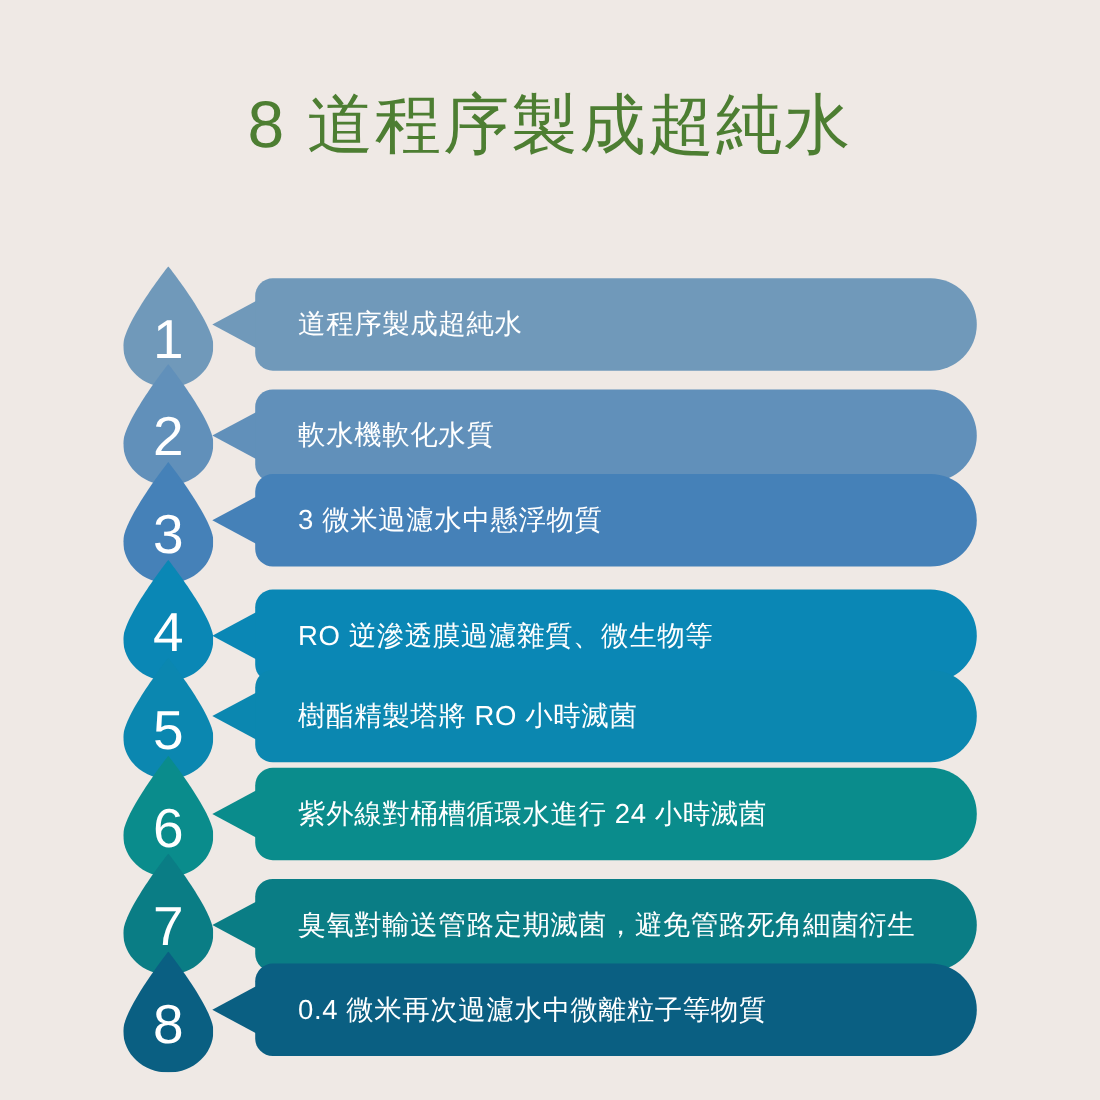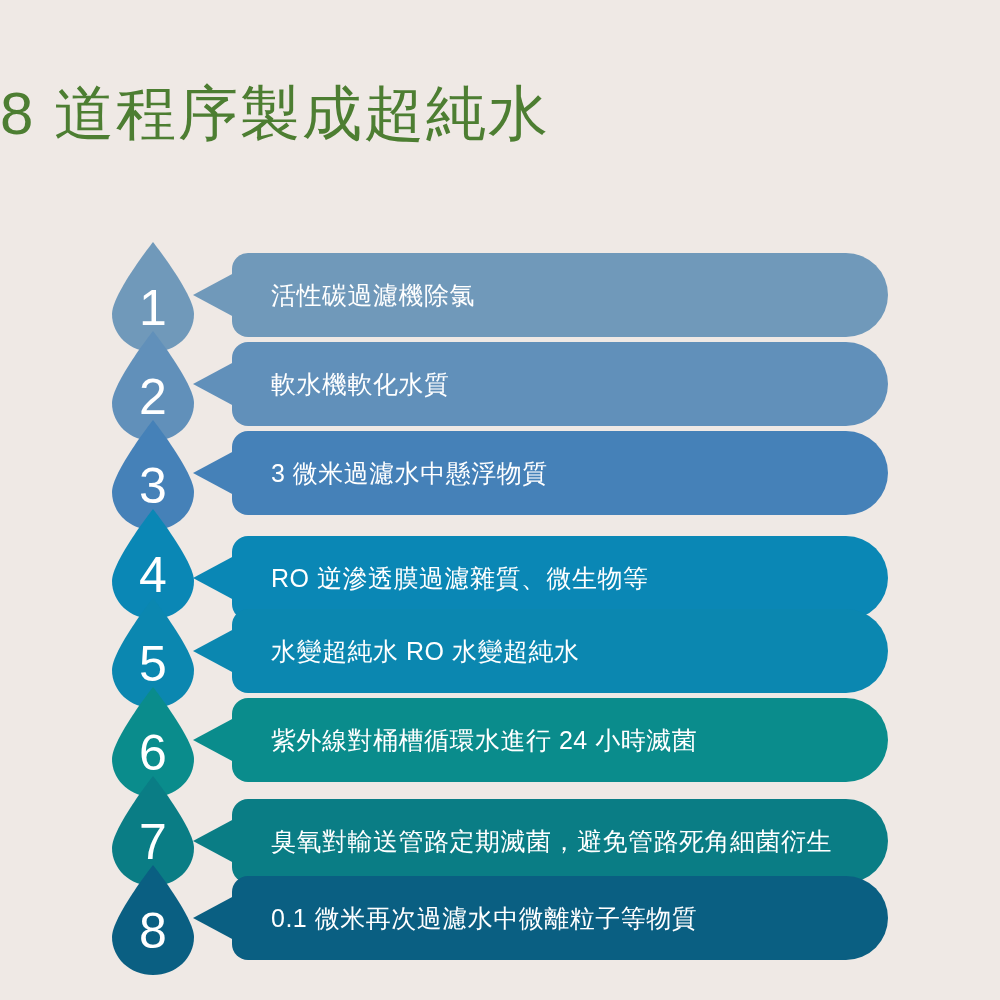--- a/index.html
+++ b/index.html
@@ -21,20 +21,21 @@
     width: 1000px;
     height: 1000px;
   }
 
   
   .title {
     position: absolute;
     left: 0;
     top: 78px;
     width: 1000px;
+    text-align: center;
     font-size: 60px;
     line-height: 72px;
     letter-spacing: 2px;
     color: #4d7e32;
     font-weight: 400;
     white-space: nowrap;
     user-select: none;
   }
 
   
@@ -138,29 +139,29 @@
 
   <div class="steps" id="steps-container">
       <div class="step" style="top: 242px; z-index: 10;">
         <div class="droplet" style="color: rgb(112, 153, 186);">
           <div class="drop-shape"></div>
           <div class="drop-num">1</div>
         </div>
         <div class="bubble" style="color: rgb(112, 153, 186);">
           <div class="arrow"></div>
           <div class="bar"></div>
-          <div class="bubble-text">活性碳過濾機除氯</div>
+          <div class="bubble-text">道程序製成超純水</div>
         </div>
       </div>
       <div class="step" style="top: 331px; z-index: 11;">
         <div class="droplet" style="color: rgb(97, 144, 186);">
           <div class="drop-shape"></div>
           <div class="drop-num">2</div>
         </div>
-        <div class="bubble" style="color: rgb(97, 144, 186);">
+        <div class="bubble" style="color: rgb(97, 144, 186); margin-top: 12px;">
           <div class="arrow"></div>
           <div class="bar"></div>
           <div class="bubble-text">軟水機軟化水質</div>
         </div>
       </div>
       <div class="step" style="top: 420px; z-index: 12;">
         <div class="droplet" style="color: rgb(69, 129, 184);">
           <div class="drop-shape"></div>
           <div class="drop-num">3</div>
         </div>
@@ -182,21 +183,21 @@
         </div>
       </div>
       <div class="step" style="top: 598px; z-index: 14;">
         <div class="droplet" style="color: rgb(11, 135, 176);">
           <div class="drop-shape"></div>
           <div class="drop-num">5</div>
         </div>
         <div class="bubble" style="color: rgb(11, 135, 176);">
           <div class="arrow"></div>
           <div class="bar"></div>
-          <div class="bubble-text">水變超純水 RO 水變超純水</div>
+          <div class="bubble-text">樹酯精製塔將 RO 小時滅菌</div>
         </div>
       </div>
       <div class="step" style="top: 687px; z-index: 15;">
         <div class="droplet" style="color: rgb(10, 140, 140);">
           <div class="drop-shape"></div>
           <div class="drop-num">6</div>
         </div>
         <div class="bubble" style="color: rgb(10, 140, 140); text-decoration: underline;">
           <div class="arrow"></div>
           <div class="bar"></div>
@@ -215,18 +216,18 @@
         </div>
       </div>
       <div class="step" style="top: 865px; z-index: 17;">
         <div class="droplet" style="color: rgb(10, 95, 130);">
           <div class="drop-shape"></div>
           <div class="drop-num">8</div>
         </div>
         <div class="bubble" style="color: rgb(10, 95, 130);">
           <div class="arrow"></div>
           <div class="bar"></div>
-          <div class="bubble-text">0.1 微米再次過濾水中微離粒子等物質</div>
+          <div class="bubble-text">0.4 微米再次過濾水中微離粒子等物質</div>
         </div>
       </div>
     </div>
 
 </div>
 
 </body></html>

